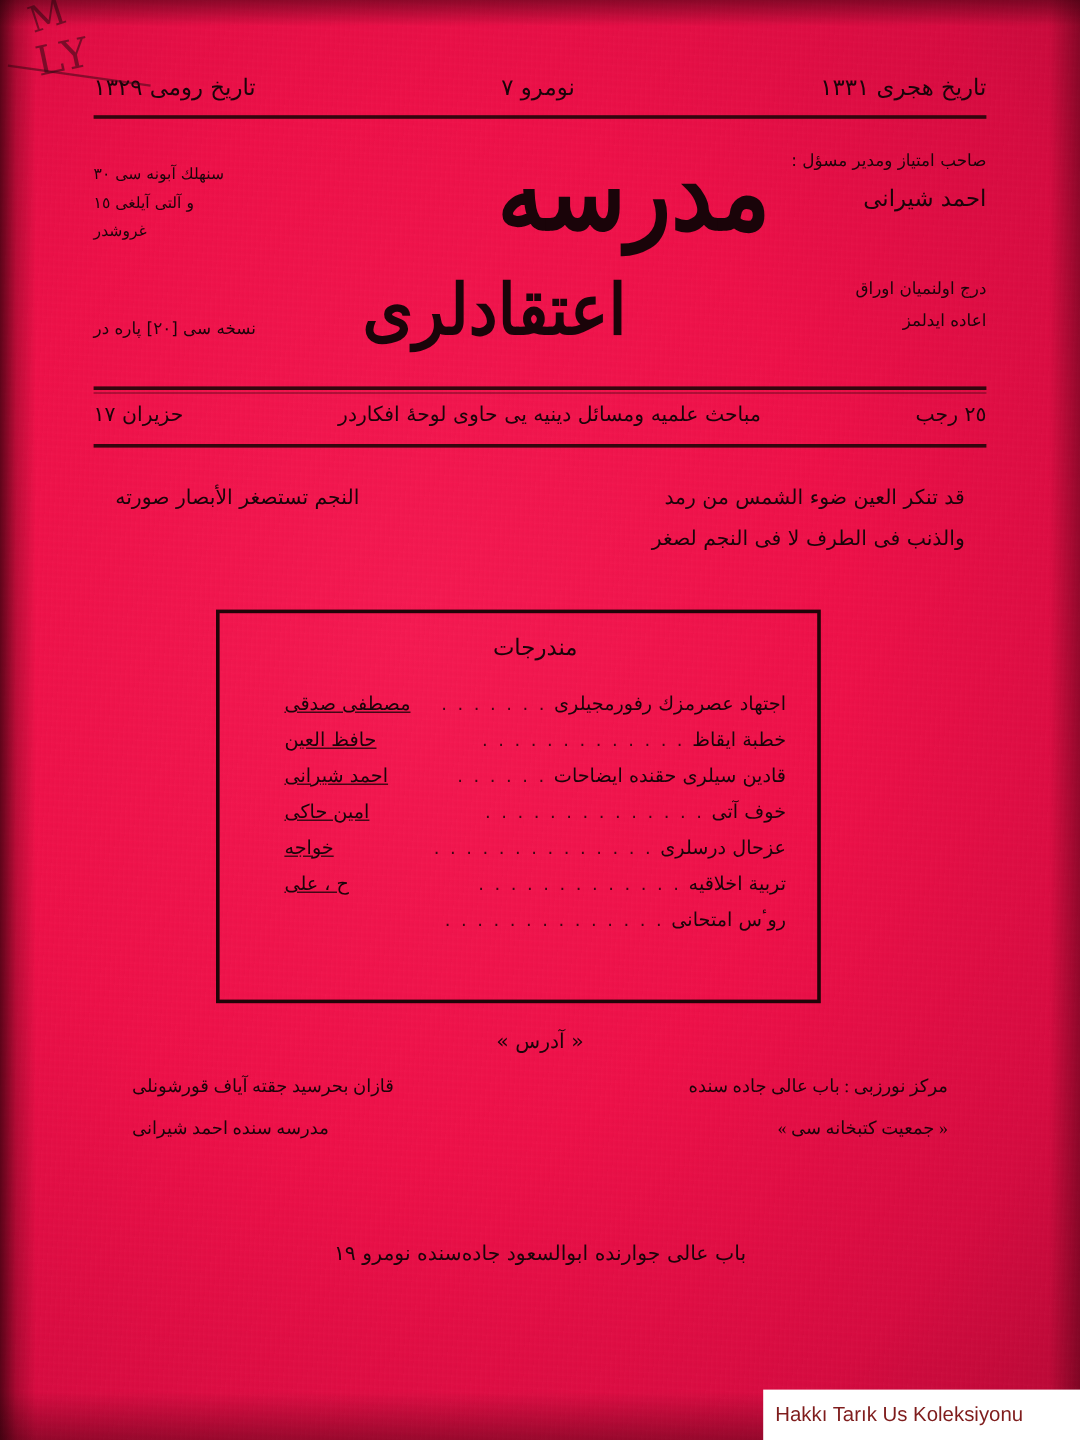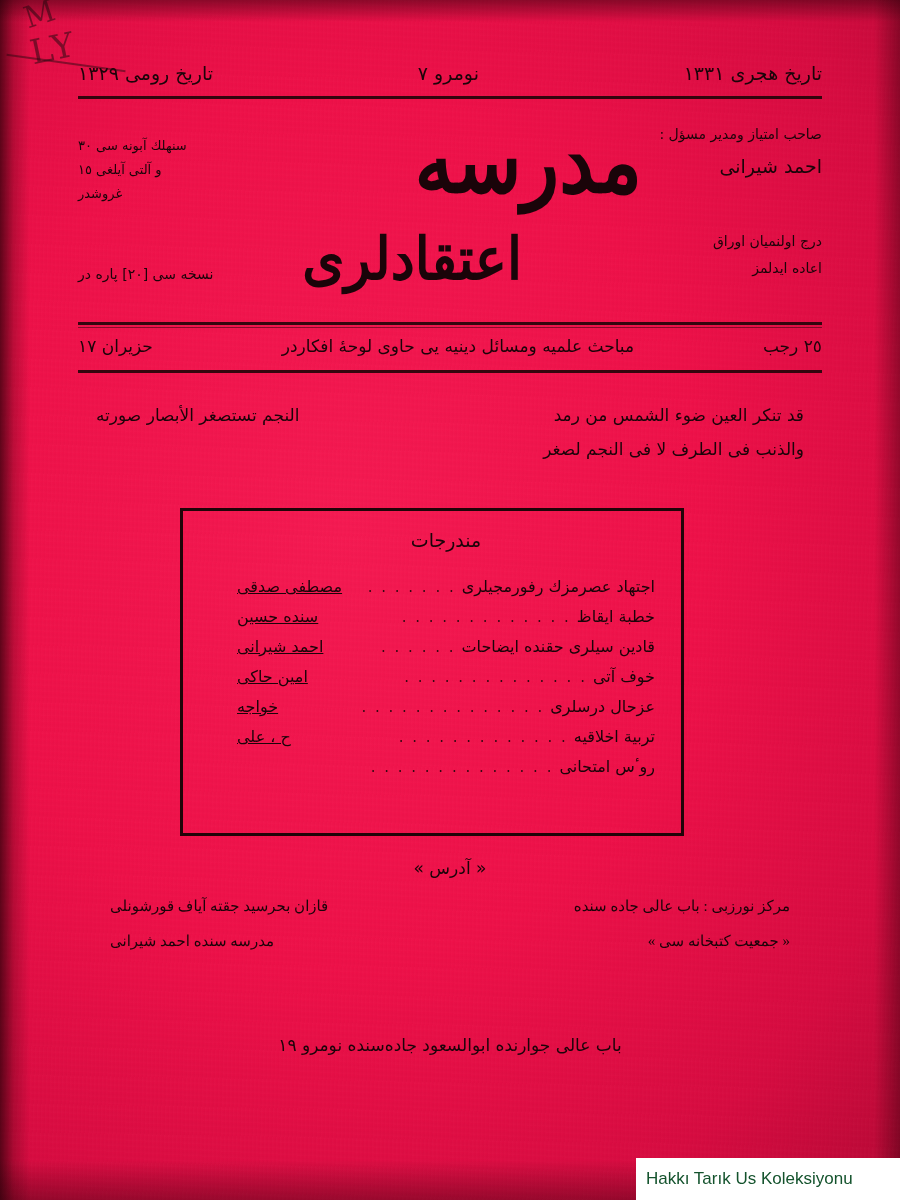--- a/index.html
+++ b/index.html
@@ -290,21 +290,21 @@
     height: 42px;
     background: #ffffff;
     display: flex;
     align-items: center;
     justify-content: flex-start;
     direction: ltr;
   }
   .collection-bar span {
     font-family: "Liberation Sans", sans-serif;
     font-size: 17px;
-    color: #14532d;
+    color: #7f1d1d;
     padding-left: 10px;
     white-space: nowrap;
   }
 </style>
 </head>
 <body>
 
 <div class="page">
   <div class="paper-base"></div>
   <div class="paper-noise"></div>
@@ -365,21 +365,21 @@
       <div class="toc-title">مندرجات</div>
       <div class="toc-list">
         <div class="toc-item">
           <span class="t">اجتهاد عصرمزك رفورمجيلری</span>
           <span class="dots">. . . . . . .</span>
           <span class="a">مصطفی صدقی</span>
         </div>
         <div class="toc-item">
           <span class="t">خطبة ايقاظ</span>
           <span class="dots">. . . . . . . . . . . . .</span>
-          <span class="a">سنده حسين</span>
+          <span class="a">حافظ العين</span>
         </div>
         <div class="toc-item">
           <span class="t">قادين سيلری حقنده ايضاحات</span>
           <span class="dots">. . . . . .</span>
           <span class="a">احمد شيرانی</span>
         </div>
         <div class="toc-item">
           <span class="t">خوف آتی</span>
           <span class="dots">. . . . . . . . . . . . . .</span>
           <span class="a">امين حاكی</span>

